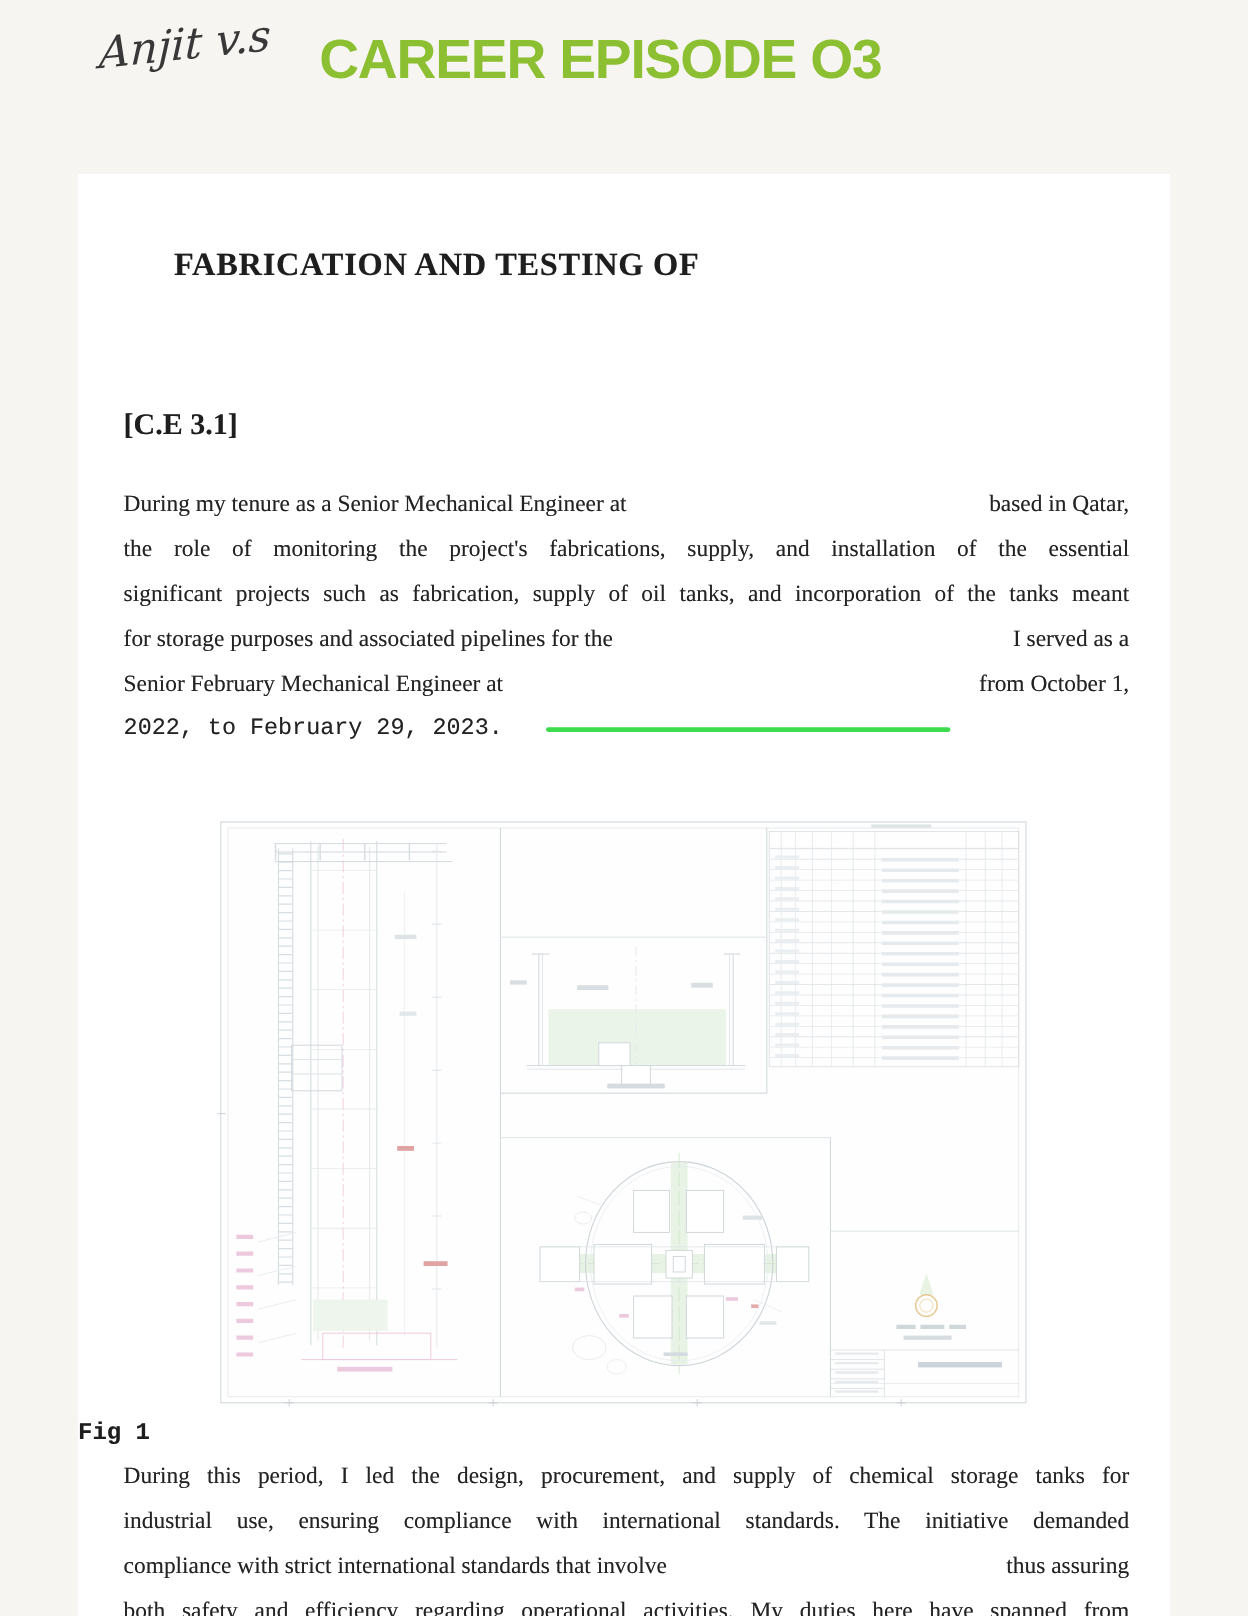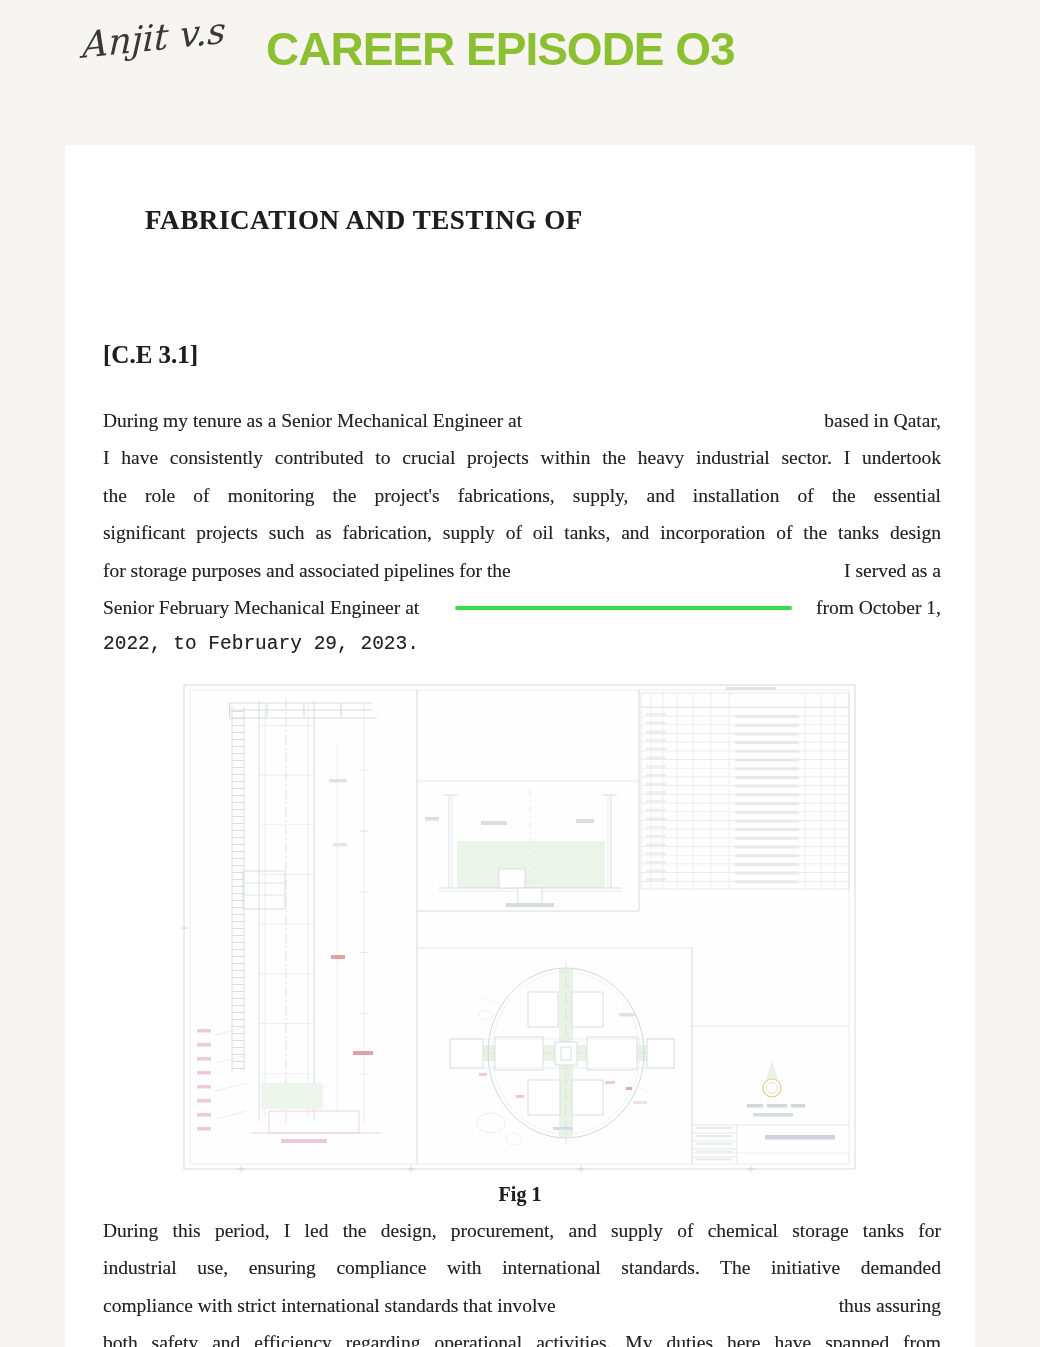--- a/index.html
+++ b/index.html
@@ -51,22 +51,23 @@
   }
   .jfull{text-align:justify;text-align-last:justify;word-spacing:1.5px;white-space:normal;}
   .jgap{display:flex;justify-content:space-between;}
   .jleft{text-align:left;font-family:Liberation Mono, monospace;}
   .redaction-underline{
     position:absolute;left:390px;top:461px;width:337px;height:3.6px;
     background:#3edb4e;border-radius:2px;
   }
   .fig-caption{
     position:absolute;left:0;top:1038px;width:910px;
-    text-align:center;font-weight:bold;font-size:20px;color:#1e1e1e;
+    text-align:left;font-weight:bold;font-size:20px;color:#1e1e1e;
     text-shadow:0 0 0.5px rgba(30,30,30,0.4);
+    font-family:Liberation Mono, monospace;
   }
   
   .figure-wrap{
     position:absolute;left:116px;top:538px;width:677px;height:490px;
     background:#fefefe;
   }
   .figure-wrap svg{display:block;width:677px;height:490px;}
 </style>
 </head>
 <body>
@@ -78,23 +79,22 @@
 
   <div class="doc-heading">FABRICATION AND TESTING OF</div>
 
   <div class="section-label">[C.E 3.1]</div>
 
   <div class="para para1">
     <div class="tline jgap">
       <span>During my tenure as a Senior Mechanical Engineer at</span>
       <span>based in Qatar,</span>
     </div>
-    <div class="tline jfull">I have consistently contributed to crucial projects within the heavy industrial sector. I undertook</div>
     <div class="tline jfull">the role of monitoring the project's fabrications, supply, and installation of the essential</div>
-    <div class="tline jfull">significant projects such as fabrication, supply of oil tanks, and incorporation of the tanks design</div>
+    <div class="tline jfull">significant projects such as fabrication, supply of oil tanks, and incorporation of the tanks meant</div>
     <div class="tline jgap">
       <span>for storage purposes and associated pipelines for the</span>
       <span>I served as a</span>
     </div>
     <div class="tline jgap">
       <span>Senior February Mechanical Engineer at</span>
       <span>from October 1,</span>
     </div>
     <div class="tline jleft">2022, to February 29, 2023.</div>
   </div>

